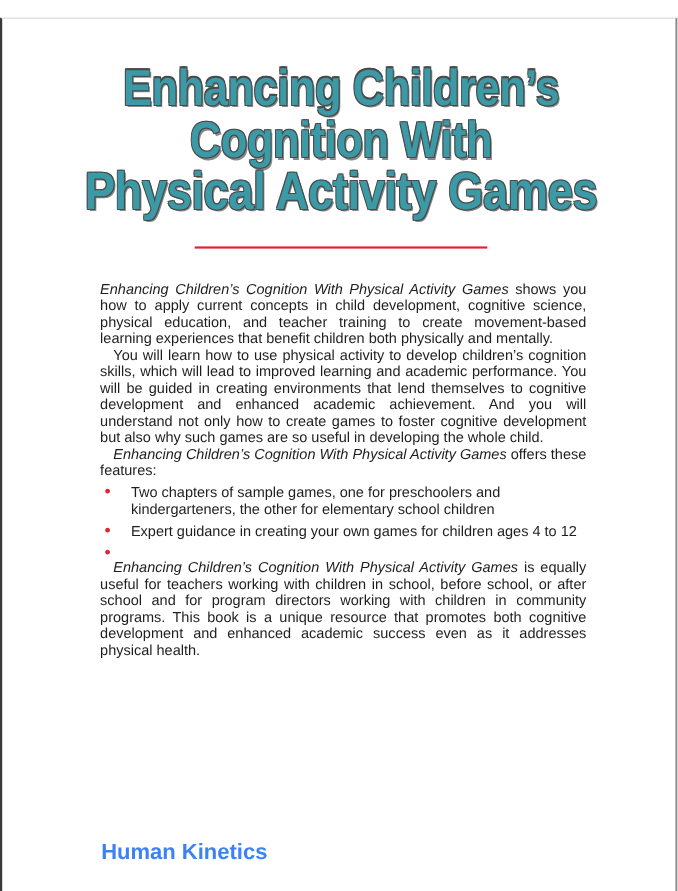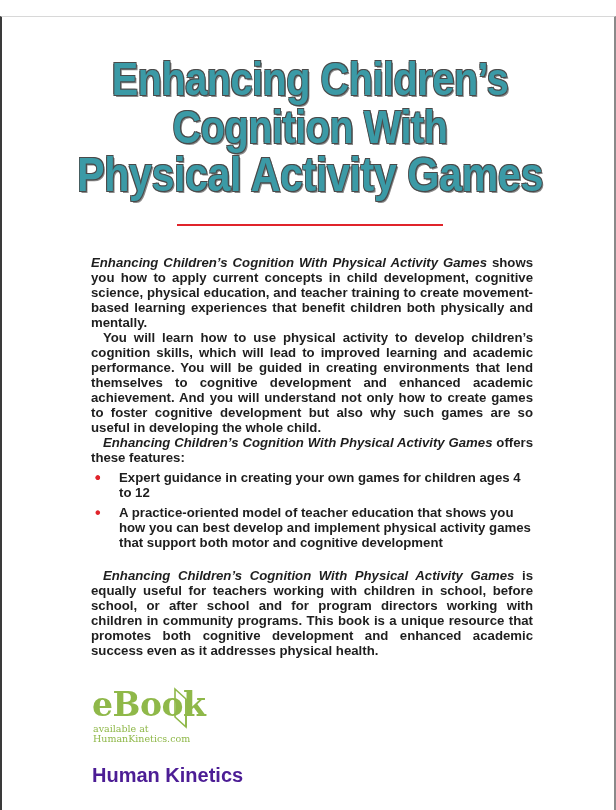--- a/index.html
+++ b/index.html
@@ -61,21 +61,20 @@
     }
     .body-text {
       position: absolute;
       left: 89px;
       top: 238px;
       width: 442px;
       font-size: 13.2px;
       line-height: 15px;
       color: #1e1e1e;
       text-align: justify;
-      font-weight: bold;
     }
     .body-text p {
       margin: 0;
     }
     .body-text p.indent {
       text-indent: 12px;
     }
     .body-text em {
       font-style: italic;
     }
@@ -136,21 +135,21 @@
       color: #8fb849;
     }
     .publisher {
       position: absolute;
       left: 90px;
       top: 746px;
       font-family: "Liberation Sans", sans-serif;
       font-weight: bold;
       font-size: 20px;
       line-height: 24px;
-      color: #4c1d95;
+      color: #3b82f6;
     }
   </style>
 </head>
 <body>
 
 <div class="page">
 
   <h1 class="title">
     <span class="line">Enhancing Children’s</span>
     <span class="line">Cognition With</span>
@@ -162,41 +161,30 @@
   <div class="body-text">
     <p><em>Enhancing Children’s Cognition With Physical Activity Games</em><span> shows you how to apply current concepts in child development, cognitive science, physical education, and teacher training to create movement-based learning experiences that benefit children both physically and mentally.</span></p>
 
     <p class="indent">You will learn how to use physical activity to develop children’s cognition skills, which will lead to improved learning and academic performance. You will be guided in creating environments that lend themselves to cognitive development and enhanced academic achievement. And you will understand not only how to create games to foster cognitive development but also why such games are so useful in developing the whole child.</p>
 
     <p class="indent"><em>Enhancing Children’s Cognition With Physical Activity Games</em><span> offers these features:</span></p>
 
     <ul class="features">
       <li>
         <span class="bullet">•</span>
+        <span>Two chapters of sample games, one for preschoolers and kindergarteners, the other for elementary school children</span>
       </li>
       <li>
         <span class="bullet">•</span>
         <span>Expert guidance in creating your own games for children ages 4 to 12</span>
       </li>
       <li>
         <span class="bullet">•</span>
-        <span>A practice-oriented model of teacher education that shows you how you can best develop and implement physical activity games that support both motor and cognitive development</span>
       </li>
     </ul>
 
     <p class="indent closing"><em>Enhancing Children’s Cognition With Physical Activity Games</em><span> is equally useful for teachers working with children in school, before school, or after school and for program directors working with children in community programs. This book is a unique resource that promotes both cognitive development and enhanced academic success even as it addresses physical health.</span></p>
   </div>
 
-  <div class="ebook">
-    <div class="ebook-word"><span>eBoo</span><span>k</span></div>
-    <svg class="ebook-book-icon" viewBox="0 0 26 42">
-      <path d="M3 2 L14 12 L14 40 L3 30 Z" fill="none" stroke="#8fb849" stroke-width="1.6"></path>
-      <path d="M14 12 L14 40" fill="none" stroke="#8fb849" stroke-width="1.6"></path>
-    </svg>
-    <div class="ebook-sub">
-      <div>available at</div>
-      <div>HumanKinetics.com</div>
-    </div>
-  </div>
 
   <div class="publisher">Human Kinetics</div>
 
 </div>
 
 </body></html>

